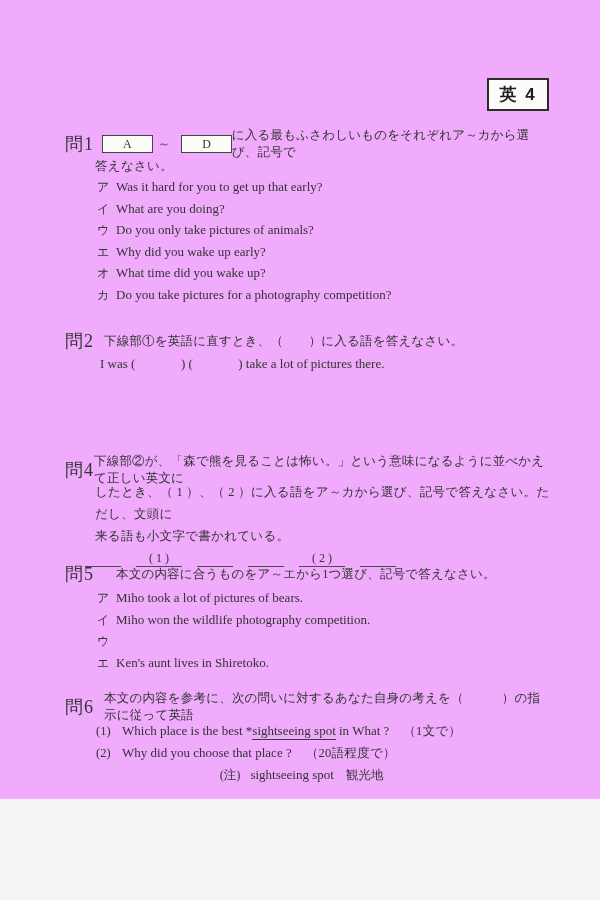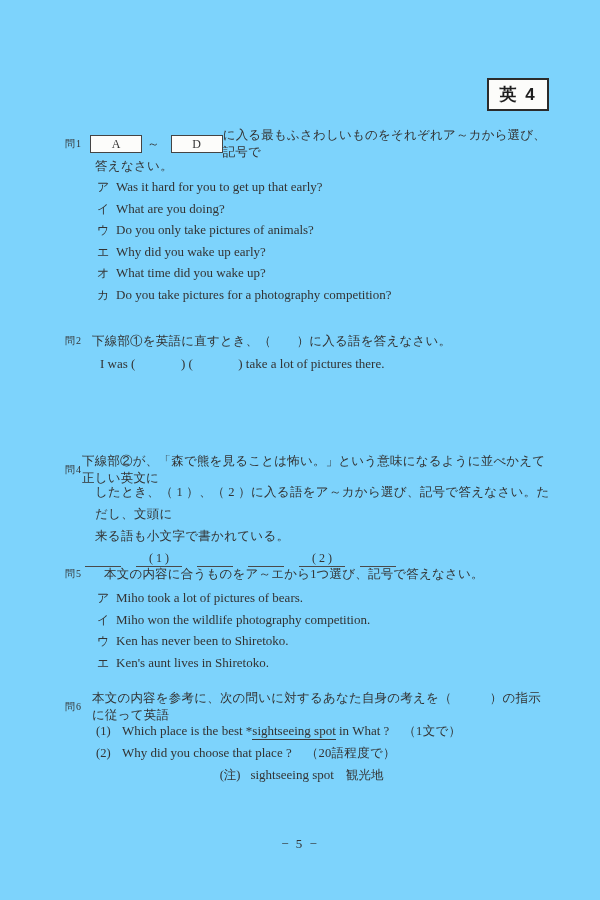--- a/index.html
+++ b/index.html
@@ -2,37 +2,37 @@
 <html><head>
 <meta charset="utf-8">
 <style>
   html,body{margin:0;padding:0;}
   body{
     width:600px;height:900px;
     background:#f4f4f2;
     font-family:"Liberation Serif","DejaVu Serif",serif;
   }
   .page{
-    position:relative;width:600px;height:900px;
-    background:#7dd3fc;color:#2e2e2e;overflow:hidden;
+    position:relative;width:600px;height:799px;
+    background:#f0abfc;color:#2e2e2e;overflow:hidden;
   }
   .tag-box{
     position:absolute;left:487px;top:78px;width:58px;height:29px;
     border:2px solid #2b2b2b;background:#fcfcfa;
     display:flex;align-items:center;justify-content:center;
   }
   .tag-box span{
     font-family:"Liberation Sans","DejaVu Sans",sans-serif;
     font-weight:bold;font-size:17px;letter-spacing:2px;color:#1e1e1e;
   }
   .q{position:absolute;left:65px;width:487px;}
   .jp{font-size:12.5px;letter-spacing:0.3px;line-height:22px;color:#333;}
   .en{font-size:13px;line-height:21.5px;color:#333;}
   .row1{display:flex;align-items:center;height:22px;}
-  .qlabel{font-size:10px;letter-spacing:1px;color:#333;flex:0 0 auto;}
+  .qlabel{font-size:18px;letter-spacing:1px;color:#333;flex:0 0 auto;}
   .abox{
     display:inline-block;width:55px;height:16px;margin:0 0 0 8px;
     border:1px solid #444;text-align:center;
     font-size:12px;line-height:16px;color:#333;background:#fcfcfa;
   }
   .tilde{margin:0 3px 0 5px;font-size:12.5px;color:#333;}
   .instr-inline{font-size:12.5px;letter-spacing:0.2px;color:#333;}
   .cont{padding-left:30px;}
   .options{list-style:none;margin:2px 0 0 0;padding:0 0 0 32px;}
   .options li{display:flex;height:21.5px;align-items:baseline;}
@@ -137,21 +137,20 @@
       <li>
         <span class="opt-letter">ア</span>
         <span class="opt-text">Miho took a lot of pictures of bears.</span>
       </li>
       <li>
         <span class="opt-letter">イ</span>
         <span class="opt-text">Miho won the wildlife photography competition.</span>
       </li>
       <li>
         <span class="opt-letter">ウ</span>
-        <span class="opt-text">Ken has never been to Shiretoko.</span>
       </li>
       <li>
         <span class="opt-letter">エ</span>
         <span class="opt-text">Ken's aunt lives in Shiretoko.</span>
       </li>
     </ul>
   </section>
 
   <section class="q" style="top:696px">
     <div class="row1">

